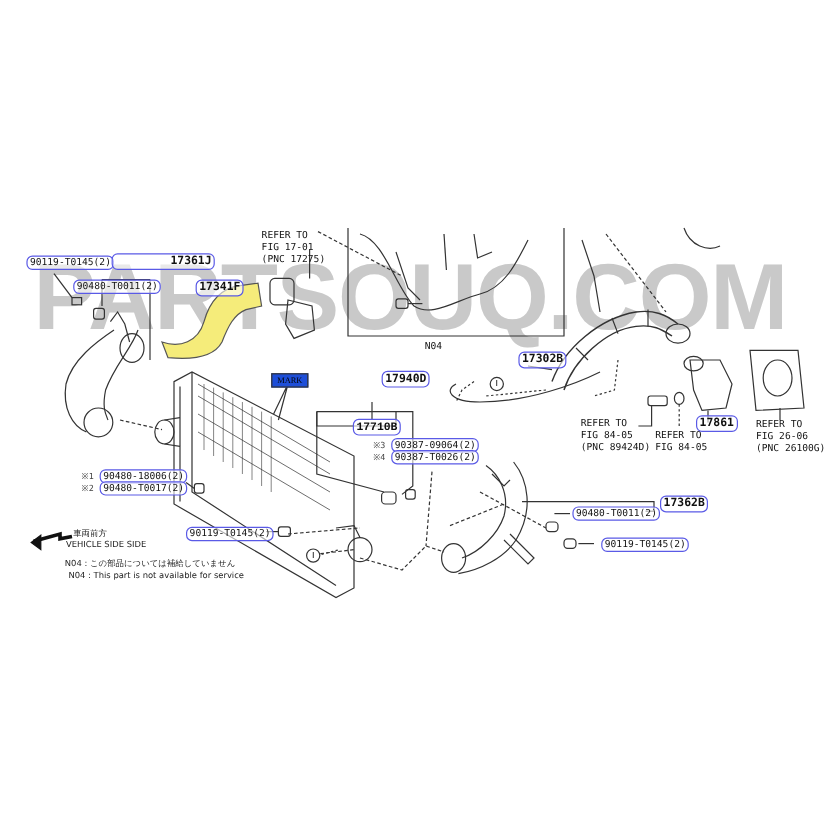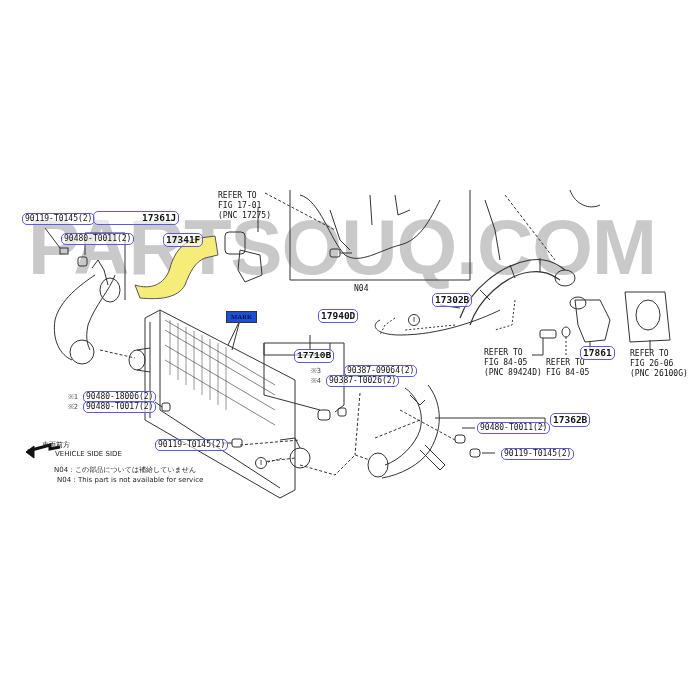--- a/index.html
+++ b/index.html
@@ -168,35 +168,35 @@
   <span class="lbl big" style="left:580px;top:346px;">17861</span>
   <div class="txt" style="left:630px;top:349px;">REFER TO
 FIG 26-06
 (PNC 26100G)</div>
 
   <div class="mark-box" style="left:226px;top:311px;">MARK</div>
 
   <span class="lbl big" style="left:294px;top:309px;margin-left:24px;">17940D</span>
   <span class="lbl big" style="left:294px;top:349px;font-family:Liberation Mono, monospace;">17710B</span>
   <span class="txt sym" style="left:311px;top:366px;">※3</span>
-  <span class="lbl" style="left:344px;top:365px;">90387-09064(2)</span>
+  <span class="lbl" style="left:326px;top:365px;">90387-09064(2)</span>
   <span class="txt sym" style="left:311px;top:376px;">※4</span>
   <span class="lbl" style="left:326px;top:375px;">90387-T0026(2)</span>
 
   <span class="txt sym" style="left:68px;top:392px;">※1</span>
   <span class="lbl" style="left:83px;top:391px;">90480-18006(2)</span>
   <span class="txt sym" style="left:68px;top:402px;">※2</span>
   <span class="lbl" style="left:83px;top:401px;">90480-T0017(2)</span>
 
   <span class="lbl" style="left:155px;top:439px;">90119-T0145(2)</span>
 
   <span class="lbl big" style="left:550px;top:413px;text-align:center;">17362B</span>
   <span class="lbl" style="left:477px;top:422px;">90480-T0011(2)</span>
   <span class="lbl" style="left:501px;top:448px;">90119-T0145(2)</span>
 
   <div class="circle-ref" style="left:255px;top:457px;">I</div>
   <div class="circle-ref" style="left:408px;top:314px;">I</div>
 
-  <div class="note" style="left:42px;top:441px;">車両前方</div>
+  <div class="note" style="left:61px;top:441px;">車両前方</div>
   <div class="note" style="left:55px;top:450px;">VEHICLE SIDE SIDE</div>
   <div class="note" style="left:22px;top:466px;padding-left:32px;">N04 : この部品については補給していません</div>
   <div class="note" style="left:22px;top:476px;padding-left:35px;">N04 : This part is not available for service</div>
 </div>
 
 </body></html>

